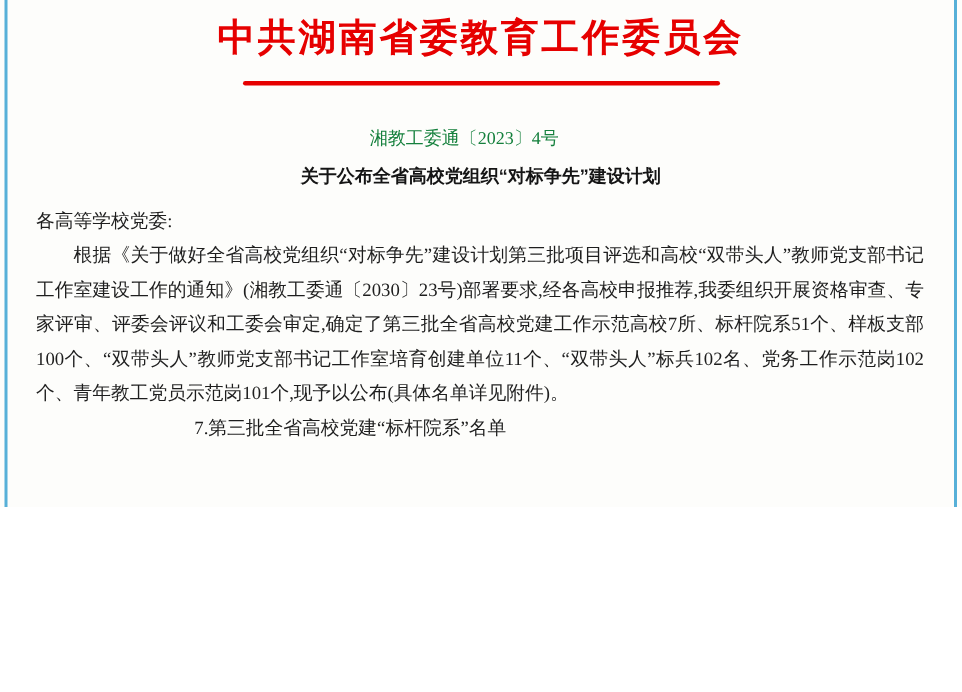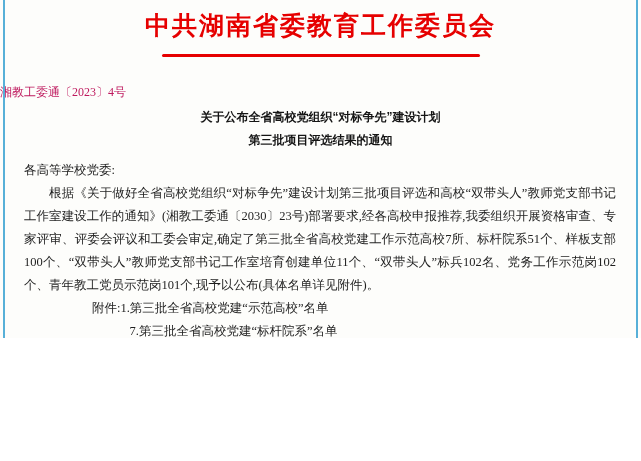--- a/index.html
+++ b/index.html
@@ -34,24 +34,24 @@
     line-height: 40px;
   }
   .red-divider {
     width: 318px;
     height: 3px;
     background: #e60000;
     margin: 9px auto 0;
     border-radius: 2px;
   }
   .doc-number {
-    text-align: left;
+    text-align: center;
     font-size: 12px;
     margin: 27px 22px 0 0;
-    color: #be185d;
+    color: #15803d;
   }
   .doc-title {
     text-align: center;
     font-weight: bold;
     font-size: 12px;
     line-height: 23px;
     margin-top: 5px;
     color: #151515;
     font-family: "Liberation Sans", "DejaVu Sans", sans-serif;
   }
@@ -76,30 +76,25 @@
   <div class="edge-line edge-right"></div>
 
   <div class="org-name">中共湖南省委教育工作委员会</div>
 
   <div class="red-divider"></div>
 
   <div class="doc-number">湘教工委通〔2023〕4号</div>
 
   <div class="doc-title">
     <div>关于公布全省高校党组织“对标争先”建设计划</div>
-    <div>第三批项目评选结果的通知</div>
   </div>
 
   <div class="doc-body">
     <div class="salutation">各高等学校党委:</div>
 
     <p class="para">根据《关于做好全省高校党组织“对标争先”建设计划第三批项目评选和高校“双带头人”教师党支部书记工作室建设工作的通知》(湘教工委通〔2030〕23号)部署要求,经各高校申报推荐,我委组织开展资格审查、专家评审、评委会评议和工委会审定,确定了第三批全省高校党建工作示范高校7所、标杆院系51个、样板支部100个、“双带头人”教师党支部书记工作室培育创建单位11个、“双带头人”标兵102名、党务工作示范岗102个、青年教工党员示范岗101个,现予以公布(具体名单详见附件)。</p>
 
 
     <div class="attachments">
-      <div class="attach-row">
-        <span class="attach-label">附件:</span>
-        <span>1.第三批全省高校党建“示范高校”名单</span>
-      </div>
       <div class="attach-item-2">7.第三批全省高校党建“标杆院系”名单</div>
     </div>
   </div>
 </div>
 
 </body></html>

